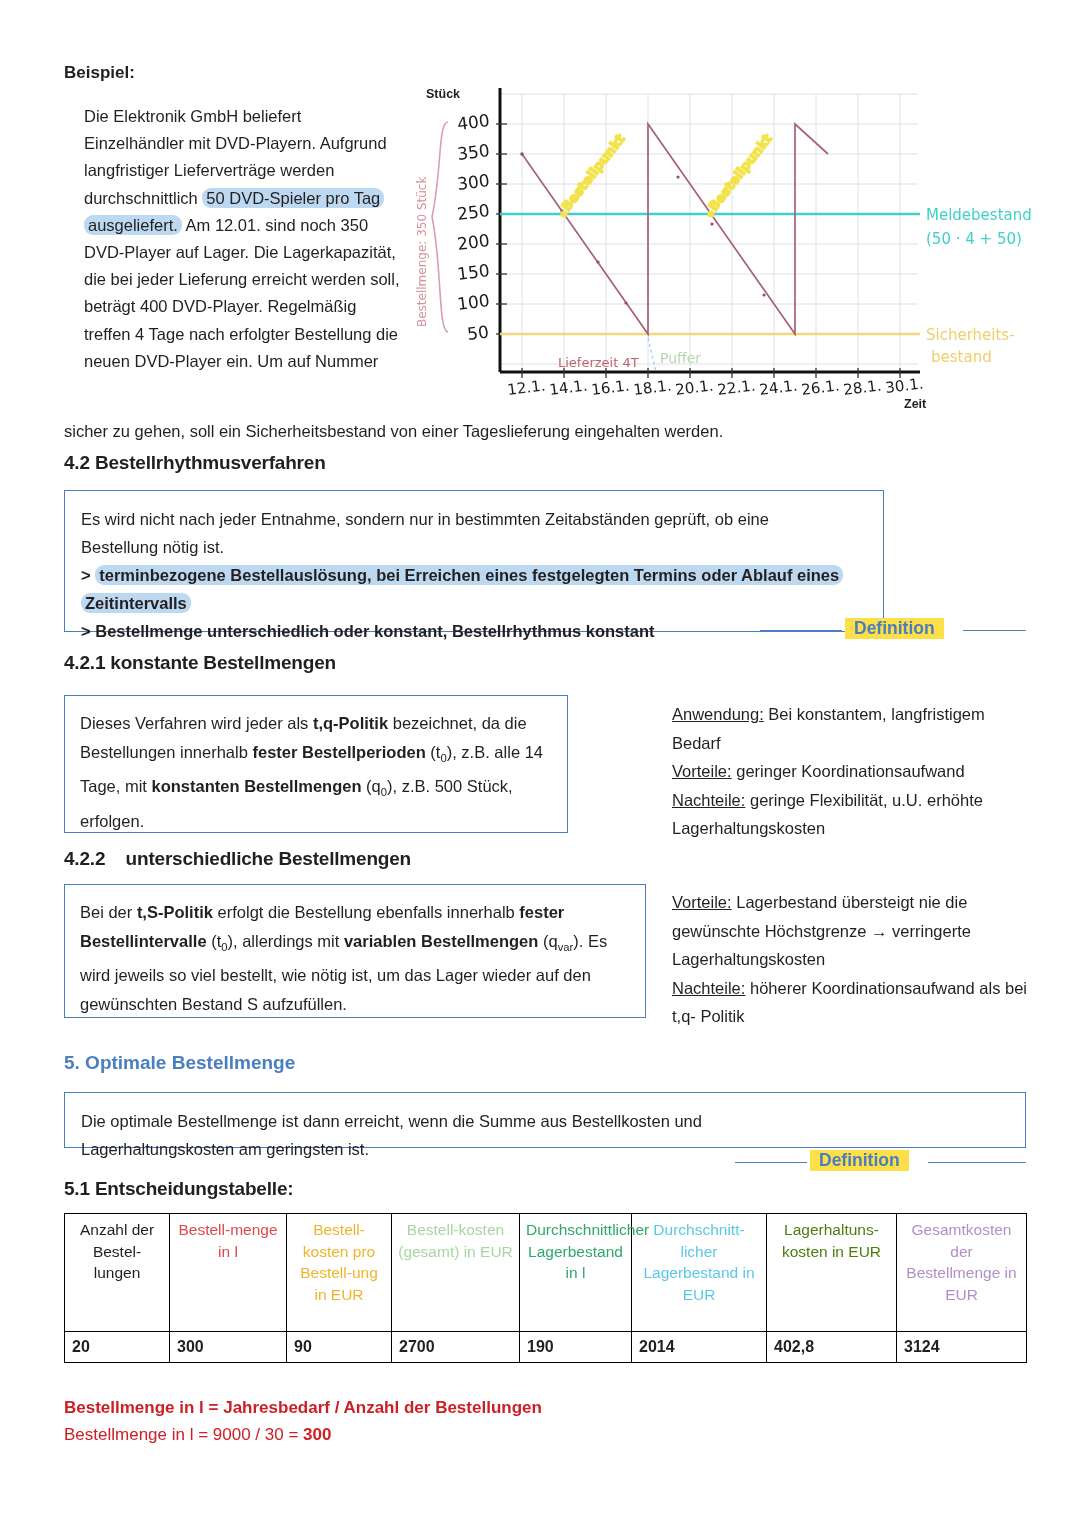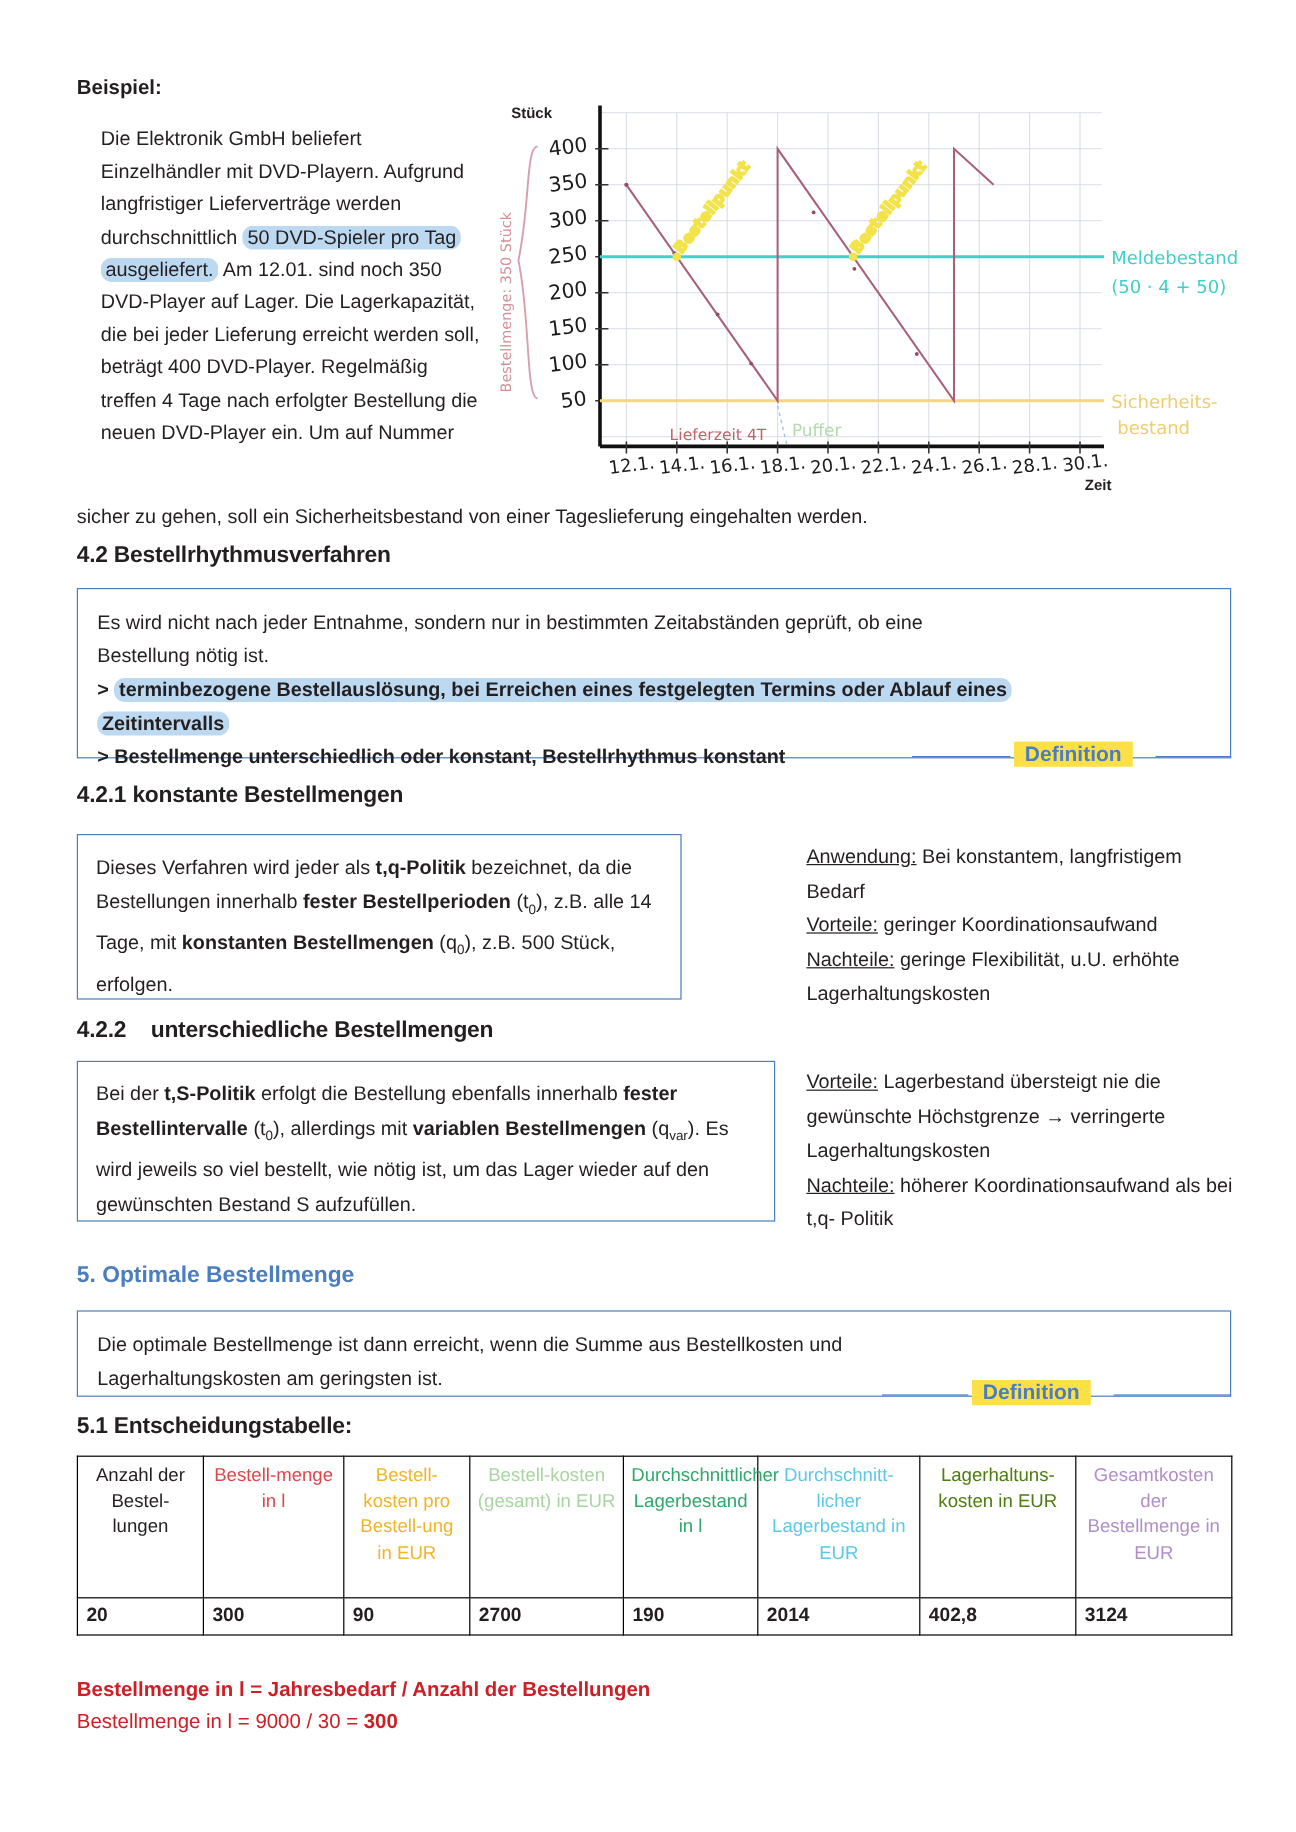--- a/index.html
+++ b/index.html
@@ -224,21 +224,21 @@
         <text x="432" y="313" transform="rotate(-7 432 313)">28.1.</text>
         <text x="474" y="311" transform="rotate(-7 474 311)">30.1.</text>
       </g>
 
       <text x="492" y="326" font-family="Liberation Sans, sans-serif" font-size="12.5" font-weight="bold" fill="#231f20">Zeit</text>
     </svg>
   </div>
 
   <div class="h-bold" style="position:absolute;left:64px;top:452px;">4.2 Bestellrhythmusverfahren</div>
 
-  <div class="defbox" style="left:64px;top:490px;width:962px;height:142px;">
+  <div class="defbox" style="left:64px;top:490px;width:820px;height:142px;">
     <div class="inner">
       <div>Es wird nicht nach jeder Entnahme, sondern nur in bestimmten Zeitabständen geprüft, ob eine</div>
       <div>Bestellung nötig ist.</div>
       <div style="font-weight:bold;"><span>&gt;</span> <span class="hl">terminbezogene Bestellauslösung, bei Erreichen eines festgelegten Termins oder Ablauf eines</span><br><span class="hl">Zeitintervalls</span></div>
       <div style="font-weight:bold;">&gt; Bestellmenge unterschiedlich oder konstant, Bestellrhythmus konstant</div>
     </div>
   </div>
   <div class="deflabel" style="left:845px;top:618px;">Definition</div>
   <div class="defline-l" style="left:760px;top:630px;width:82px;"></div>
   <div class="defline-r" style="left:963px;top:630px;width:63px;"></div>
@@ -261,21 +261,21 @@
     <div class="inner"><span>Bei der </span><span class="bold">t,S-Politik</span><span> erfolgt die Bestellung ebenfalls innerhalb </span><span class="bold">fester Bestellintervalle</span><span> (t</span><sub>0</sub><span>), allerdings mit </span><span class="bold">variablen Bestellmengen</span><span> (q</span><sub>var</sub><span>). Es wird jeweils so viel bestellt, wie nötig ist, um das Lager wieder auf den gewünschten Bestand S aufzufüllen.</span></div>
   </div>
 
   <div class="sidecol" style="left:672px;top:888px;width:372px;">
     <div><span class="u">Vorteile:</span><span> Lagerbestand übersteigt nie die gewünschte Höchstgrenze → verringerte Lagerhaltungskosten</span></div>
     <div><span class="u">Nachteile:</span><span> höherer Koordinationsaufwand als bei t,q- Politik</span></div>
   </div>
 
   <div class="blue-head" style="position:absolute;left:64px;top:1052px;">5. Optimale Bestellmenge</div>
 
-  <div class="defbox" style="left:64px;top:1092px;width:962px;height:72px;">
+  <div class="defbox" style="left:64px;top:1092px;width:962px;height:56px;">
     <div class="inner">
       <div>Die optimale Bestellmenge ist dann erreicht, wenn die Summe aus Bestellkosten und</div>
       <div>Lagerhaltungskosten am geringsten ist.</div>
     </div>
   </div>
   <div class="deflabel" style="left:810px;top:1150px;">Definition</div>
   <div class="defline-l" style="left:735px;top:1162px;width:72px;"></div>
   <div class="defline-r" style="left:928px;top:1162px;width:98px;"></div>
 
   <div class="h-bold" style="position:absolute;left:64px;top:1178px;">5.1 Entscheidungstabelle:</div>

